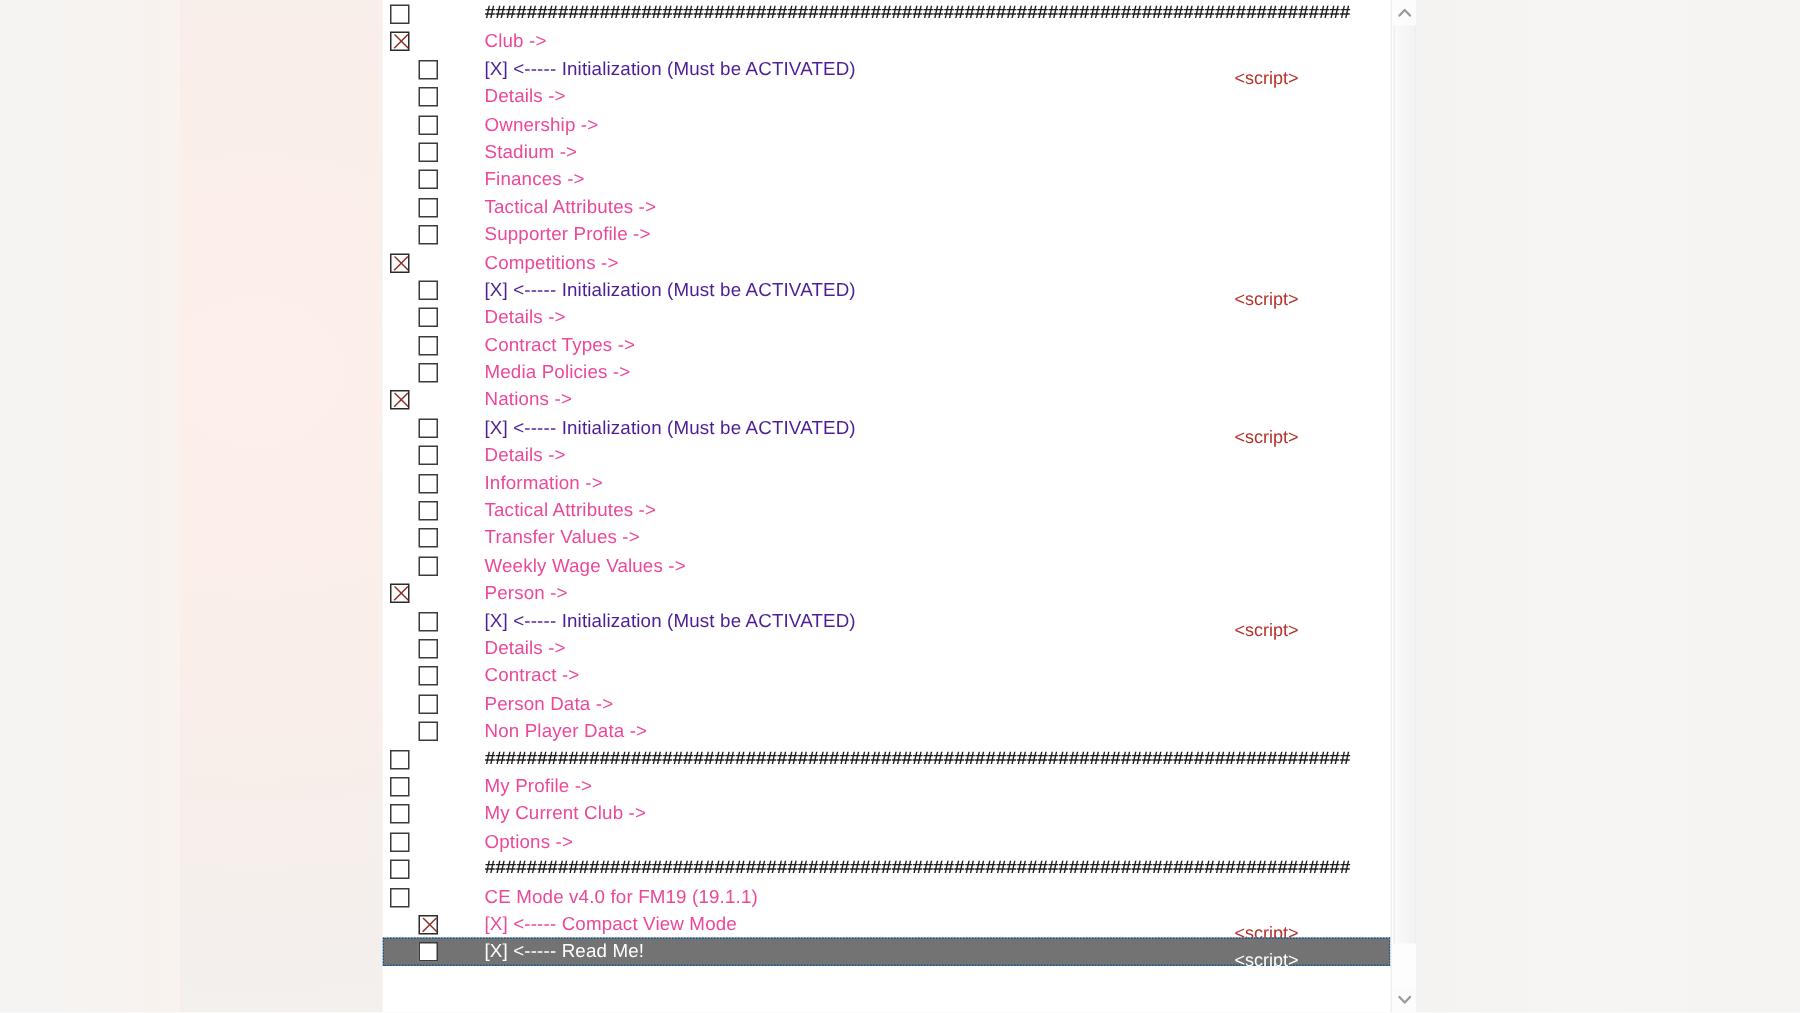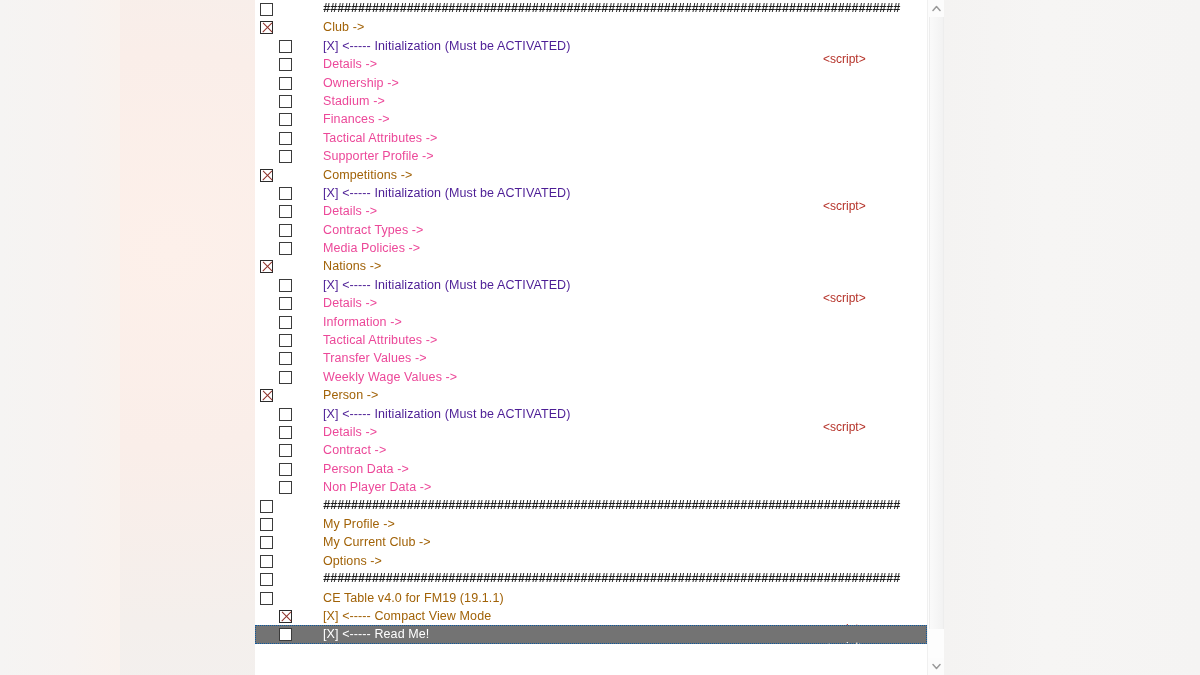--- a/index.html
+++ b/index.html
@@ -145,40 +145,40 @@
   
   .label {
     position: absolute;
     left: 68px;
     top: 0;
     line-height: 18.4px;
     font-size: 12.5px;
     letter-spacing: 0.1px;
     font-family: "Liberation Sans", sans-serif;
   }
-  .label.black  { color: #a16207; }
+  .label.black  { color: #ec4899; }
   .label.red    { color: #4c1d95; }
   .label.orange { color: #ec4899; }
   .label.sep {
     color: #1d1d1d;
     font-family: "Liberation Mono", monospace;
     font-size: 12.5px;
     letter-spacing: -0.55px;
     font-weight: 700;
     overflow: hidden;
     width: 604px;
     display: block;
   }
   .row.selected .label { color: #ffffff; }
 
   
   .script {
     position: absolute;
     left: 568px;
-    top: 13px;
+    top: 6px;
     line-height: 18.4px;
     font-size: 12px;
     color: #b53229;
     font-family: "Liberation Sans", sans-serif;
   }
   .row.selected .script { color: #ffffff; }
 </style>
 </head>
 <body>
 
@@ -317,21 +317,21 @@
         <div class="row">
           <div class="cb lvl0"></div>
           <span class="label black">Options -&gt;</span>
         </div>
         <div class="row">
           <div class="cb lvl0"></div>
           <span class="label sep">###################################################################################</span>
         </div>
         <div class="row">
           <div class="cb lvl0"></div>
-          <span class="label black">CE Table v4.0 for FM19 (19.1.1)</span>
+          <span class="label black">CE Mode v4.0 for FM19 (19.1.1)</span>
         </div>
         <div class="row">
           <div class="cb lvl1 checked"></div>
           <span class="label black">[X] &lt;----- Compact View Mode</span>
           <span class="script">&lt;script&gt;</span>
         </div>
         <div class="row selected">
           <div class="cb lvl1"></div>
           <span class="label red">[X] &lt;----- Read Me!</span>
           <span class="script">&lt;script&gt;</span>

